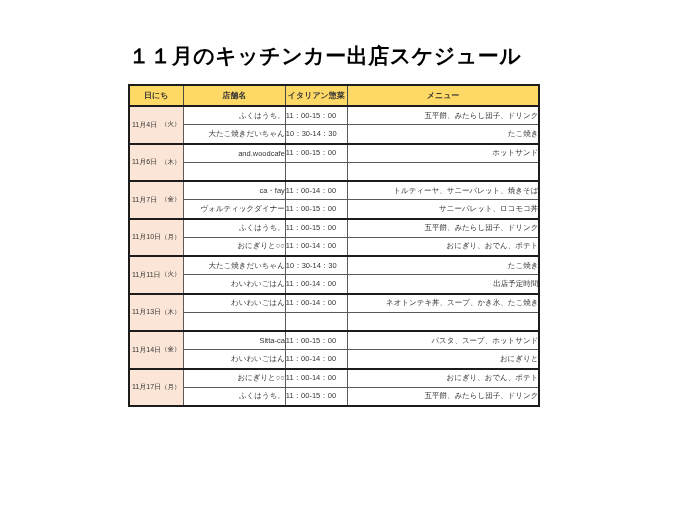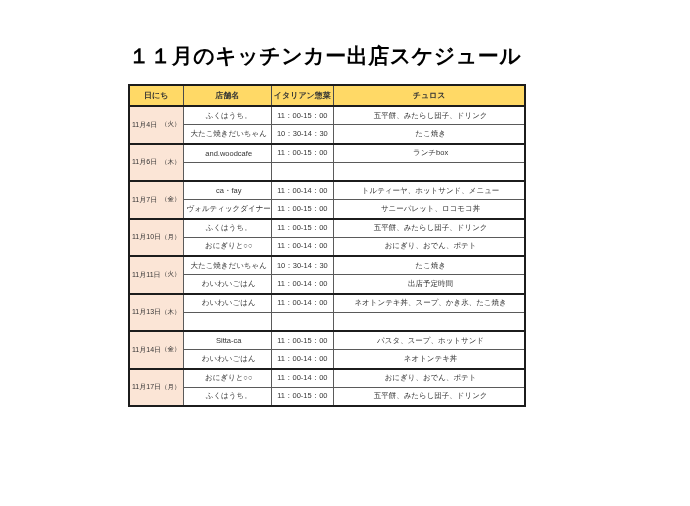--- a/index.html
+++ b/index.html
@@ -37,43 +37,43 @@
     padding:0; overflow:hidden; white-space:nowrap;
   }
   .sched tr.group-start td { border-top:2px solid #1c1c1c; }
   td.date-cell { background:#FBE5D6; }
   .date-wrap {
     display:flex; justify-content:space-between; align-items:center;
     padding:0 2px;
   }
   .date-main { font-size:7px; }
   .date-wd   { font-size:6.5px; }
-  td.store-cell, td.menu-cell { padding-left:3px; text-align:center; }
-  td.time-cell { text-align:center; }
+  td.store-cell, td.menu-cell { padding-left:17px; text-align:right; }
+  td.time-cell { text-align:left; }
 </style>
 </head>
 <body>
 
 <div class="page">
 
   <div class="title">１１月のキッチンカー出店スケジュール</div>
 
   <table class="sched">
     <colgroup>
       <col class="c-date">
         <col class="c-store">
         <col class="c-time">
         <col class="c-menu">
     </colgroup>
     <thead>
       <tr>
         <th>日にち</th>
         <th>店舗名</th>
         <th>イタリアン惣菜</th>
-        <th>チュロス</th>
+        <th>メニュー</th>
       </tr>
     </thead>
     <tbody>
 
       <tr class="group-start">
         <td class="date-cell" rowspan="2">
           <div class="date-wrap">
             <span class="date-main">11月4日</span>
             <span class="date-wd">（火）</span>
           </div>
@@ -90,38 +90,38 @@
 
       <tr class="group-start">
         <td class="date-cell" rowspan="2">
           <div class="date-wrap">
             <span class="date-main">11月6日</span>
             <span class="date-wd">（木）</span>
           </div>
         </td>
         <td class="store-cell">and.woodcafe</td>
         <td class="time-cell">11：00-15：00</td>
-        <td class="menu-cell">ランチbox</td>
+        <td class="menu-cell">ホットサンド</td>
       </tr>
       <tr>
         <td class="store-cell"></td>
         <td class="time-cell"></td>
         <td class="menu-cell"></td>
       </tr>
 
       <tr class="group-start">
         <td class="date-cell" rowspan="2">
           <div class="date-wrap">
             <span class="date-main">11月7日</span>
             <span class="date-wd">（金）</span>
           </div>
         </td>
         <td class="store-cell">ca・fay</td>
         <td class="time-cell">11：00-14：00</td>
-        <td class="menu-cell">トルティーヤ、ホットサンド、メニュー</td>
+        <td class="menu-cell">トルティーヤ、サニーパレット、焼きそば</td>
       </tr>
       <tr>
         <td class="store-cell">ヴォルティックダイナー</td>
         <td class="time-cell">11：00-15：00</td>
         <td class="menu-cell">サニーパレット、ロコモコ丼</td>
       </tr>
 
       <tr class="group-start">
         <td class="date-cell" rowspan="2">
           <div class="date-wrap">
@@ -180,21 +180,21 @@
             <span class="date-wd">（金）</span>
           </div>
         </td>
         <td class="store-cell">Sitta-ca</td>
         <td class="time-cell">11：00-15：00</td>
         <td class="menu-cell">パスタ、スープ、ホットサンド</td>
       </tr>
       <tr>
         <td class="store-cell">わいわいごはん</td>
         <td class="time-cell">11：00-14：00</td>
-        <td class="menu-cell">ネオトンテキ丼</td>
+        <td class="menu-cell">おにぎりと</td>
       </tr>
 
       <tr class="group-start">
         <td class="date-cell" rowspan="2">
           <div class="date-wrap">
             <span class="date-main">11月17日</span>
             <span class="date-wd">（月）</span>
           </div>
         </td>
         <td class="store-cell">おにぎりと○○</td>

